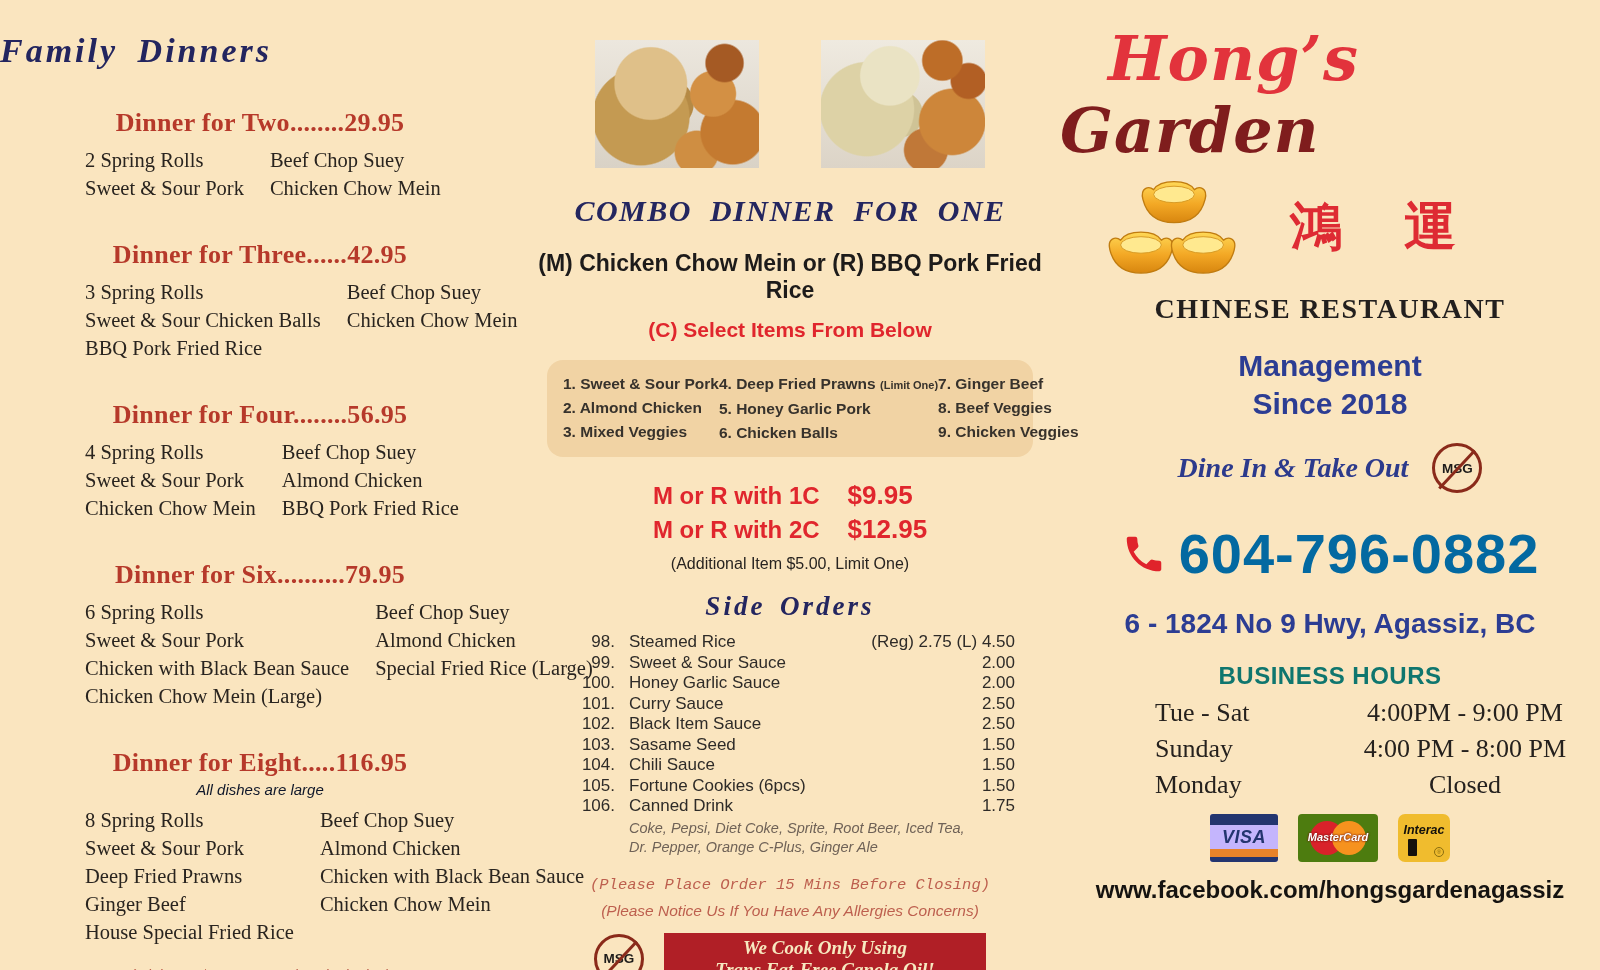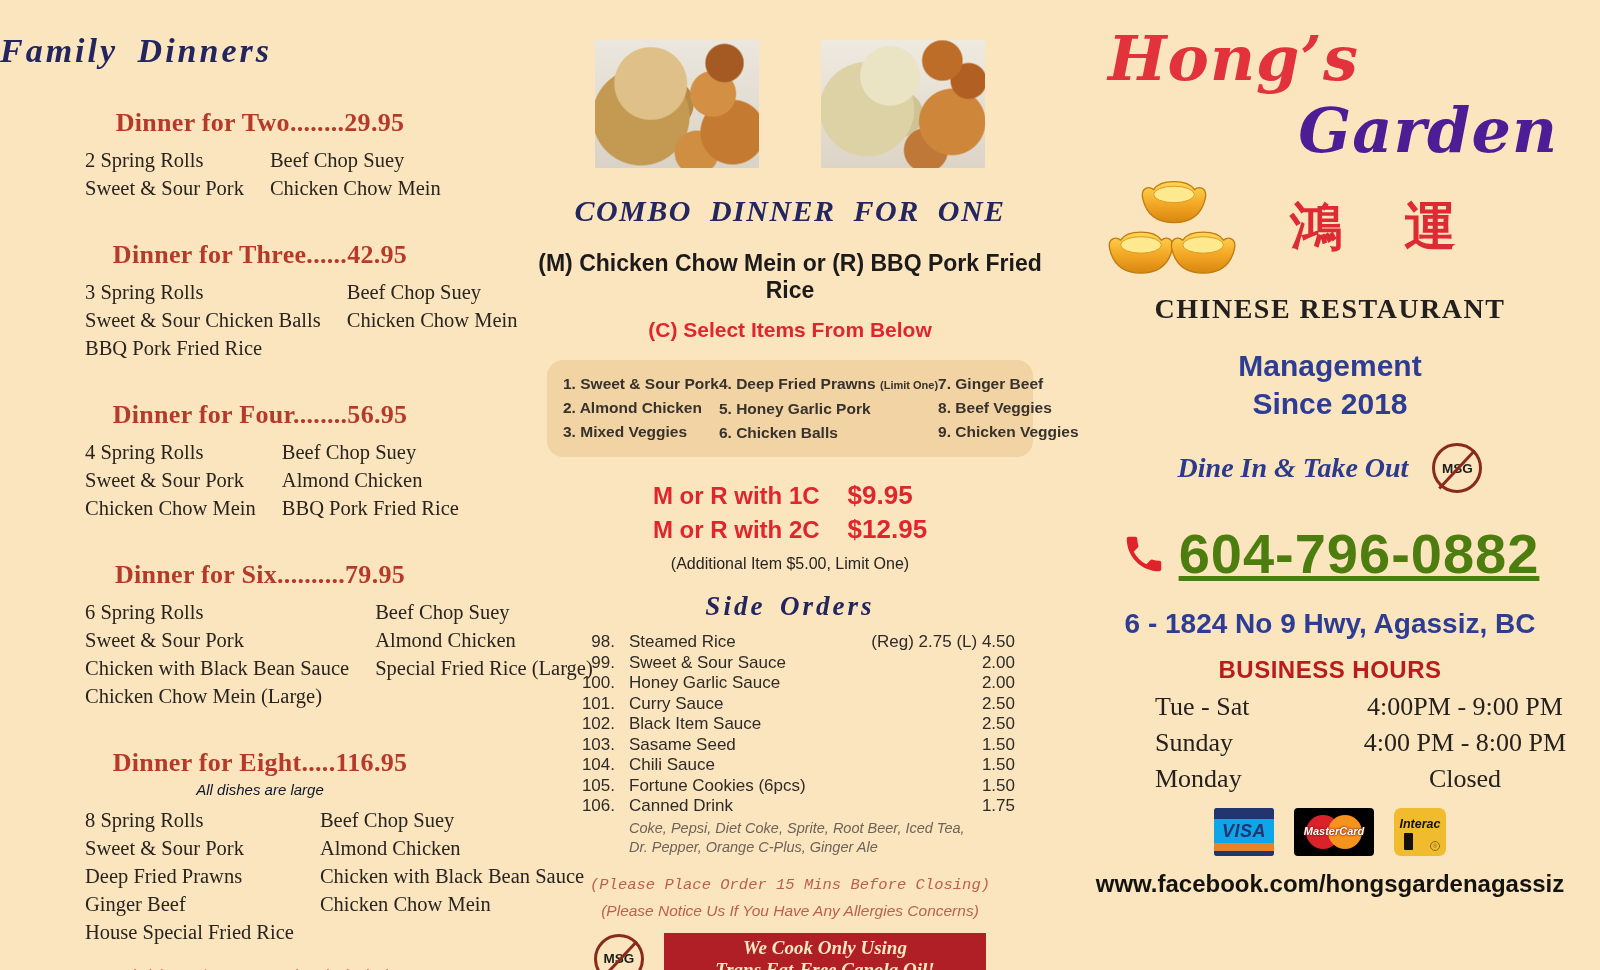--- a/index.html
+++ b/index.html
@@ -123,51 +123,51 @@
     background:#8a2a1a;transform:rotate(-47deg);
   }
   .msg-text{font:bold 13.5px "Liberation Sans",sans-serif;color:#1d1b1a;}
 
   
   .brand1{
     margin:24px 0 0 48px;
     font:bold italic 62px "DejaVu Serif",serif;color:#e2333c;letter-spacing:1px;line-height:70px;
   }
   .brand2{
-    margin:2px 42px 0 0;text-align:right;
-    font:bold italic 62px "DejaVu Serif",serif;color:#4c1d95;letter-spacing:1px;line-height:70px;
+    margin:2px 42px 0 0;
+    font:bold italic 62px "DejaVu Serif",serif;color:#7f1d1d;letter-spacing:1px;line-height:70px;
   }
   .logo-row{display:flex;align-items:center;margin:10px 0 0 46px;}
   .cn{margin-left:48px;display:flex;gap:62px;
     font:bold 52px "DejaVu Sans",sans-serif;color:#de2b33;}
   .subtitle{
     margin-top:16px;text-align:center;
     font:bold 28px "Liberation Serif",serif;color:#221f1e;letter-spacing:1.5px;
   }
   .mgmt{
     margin-top:22px;text-align:center;
     font:bold 30px "Liberation Sans",sans-serif;color:#2c3d93;line-height:38px;
   }
   .dine-row{display:flex;align-items:center;justify-content:center;gap:24px;margin-top:20px;}
   .dine{font:bold italic 28px "Liberation Serif",serif;color:#2c3a8c;}
   .phone-row{display:flex;align-items:center;justify-content:center;gap:12px;margin-top:28px;}
-  .phone-num{font:bold 56px "Liberation Sans",sans-serif;color:#4d7c0f;letter-spacing:1px;text-decoration:underline;}
+  .phone-num{font:bold 56px "Liberation Sans",sans-serif;color:#0369a1;letter-spacing:1px;}
   .addr{margin-top:22px;text-align:center;font:bold 28px "Liberation Sans",sans-serif;color:#2c3d93;}
-  .bh-title{margin-top:16px;text-align:center;font:bold 24px "Liberation Sans",sans-serif;color:#b91c1c;letter-spacing:.5px;}
+  .bh-title{margin-top:22px;text-align:center;font:bold 24px "Liberation Sans",sans-serif;color:#0f766e;letter-spacing:.5px;}
   .bh-table{display:grid;grid-template-columns:165px 290px;row-gap:6px;margin:8px 0 0 95px;
     font:26px "Liberation Serif",serif;color:#25211e;}
   .bh-time{text-align:center;}
   .cards-row{display:flex;align-items:center;justify-content:center;gap:20px;margin-top:14px;}
-  .card-visa{width:60px;height:48px;background:#0ea5e9;border-radius:3px;display:flex;flex-direction:column;overflow:hidden;}
+  .card-visa{width:68px;height:48px;background:#c4b5fd;border-radius:3px;display:flex;flex-direction:column;overflow:hidden;}
   .visa-top{height:11px;background:#23356f;}
   .visa-mid{flex:1;display:flex;align-items:center;justify-content:center;
     font:bold italic 18px "Liberation Sans",sans-serif;color:#23356f;letter-spacing:.5px;}
   .visa-orange{height:8px;background:#e8832a;}
   .visa-bottom{height:5px;background:#23356f;}
-  .card-mc{position:relative;width:80px;height:48px;background:#000000;border-radius:4px;overflow:hidden;}
+  .card-mc{position:relative;width:80px;height:48px;background:#4d7c0f;border-radius:4px;overflow:hidden;}
   .mc-red{position:absolute;left:12px;top:7px;width:34px;height:34px;border-radius:50%;background:#d9222a;}
   .mc-orange{position:absolute;right:12px;top:7px;width:34px;height:34px;border-radius:50%;background:#f6921e;}
   .mc-label{position:absolute;left:0;right:0;top:17px;text-align:center;
     font:bold italic 11px "Liberation Sans",sans-serif;color:#fff;
     text-shadow:0 0 2px #7a1a10, 0 0 2px #7a1a10;}
   .card-interac{position:relative;width:52px;height:48px;background:#f0bc2e;border-radius:7px;overflow:hidden;}
   .interac-label{position:absolute;left:0;right:0;top:9px;text-align:center;
     font:bold italic 12.5px "Liberation Sans",sans-serif;color:#14110c;}
   .interac-card{position:absolute;left:10px;bottom:6px;width:9px;height:17px;background:#14110c;border-radius:1px;}
   .interac-dot{position:absolute;right:6px;bottom:5px;width:8px;height:8px;border:1px solid #8a6d10;border-radius:50%;

